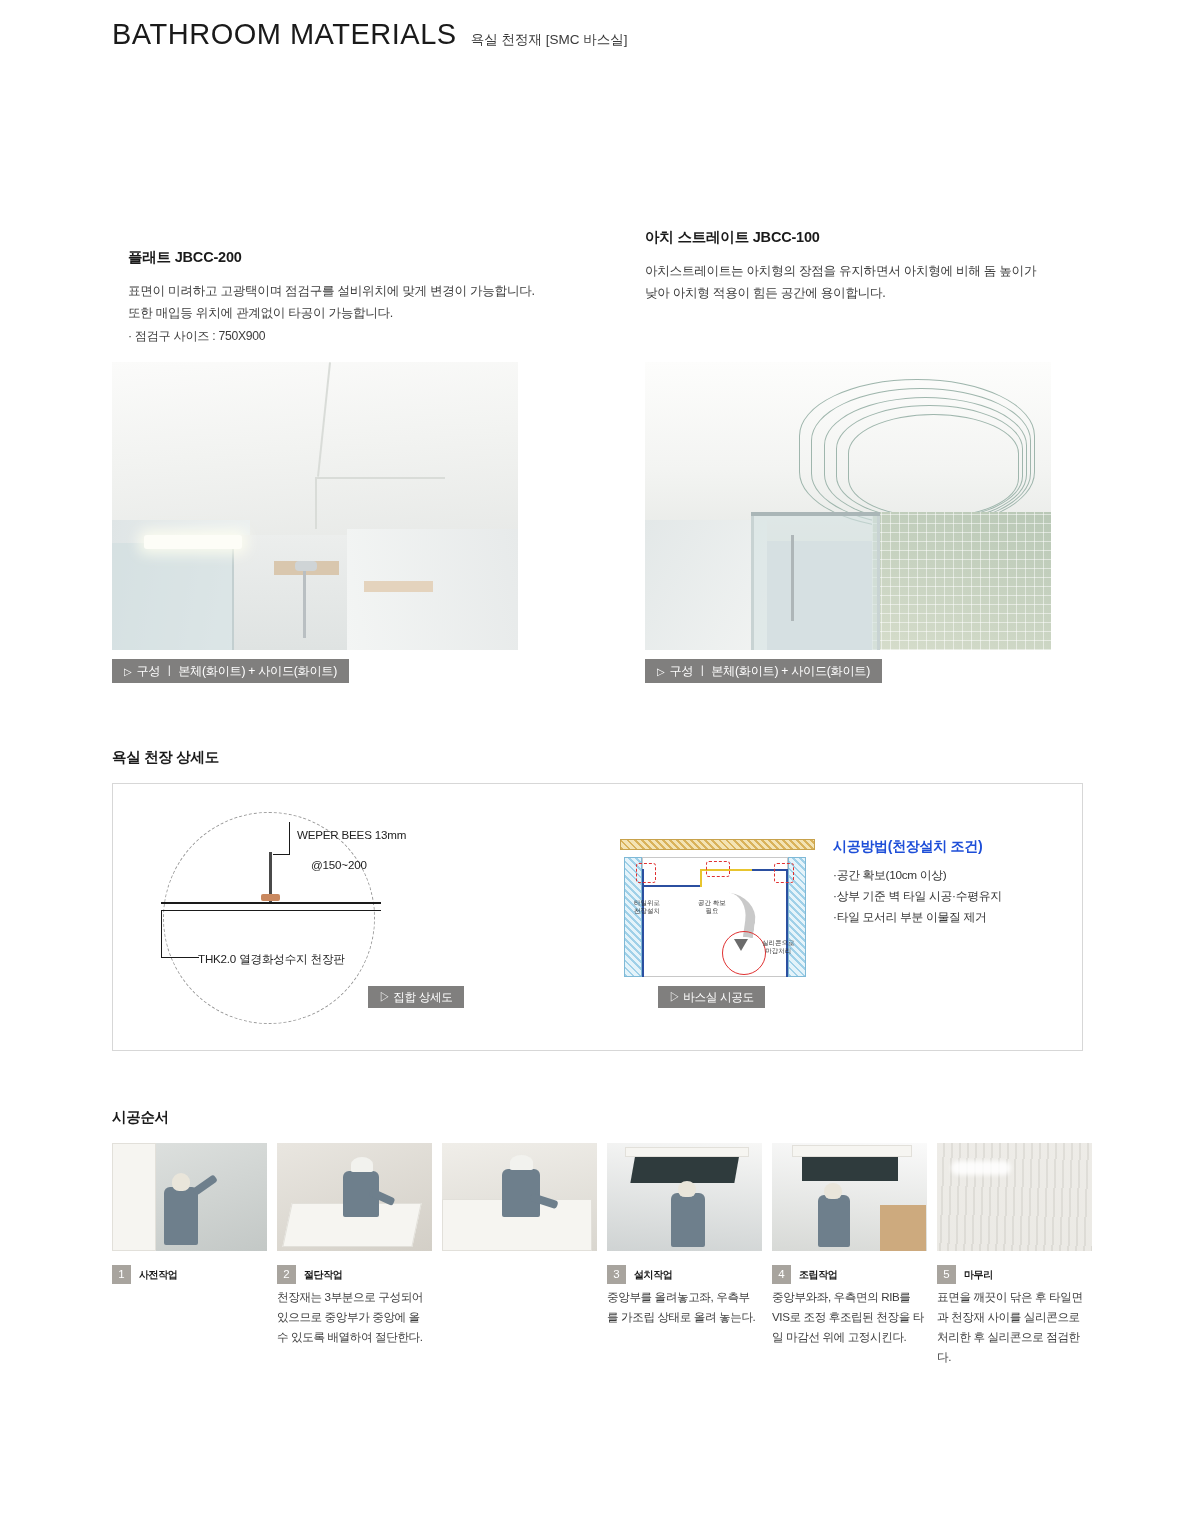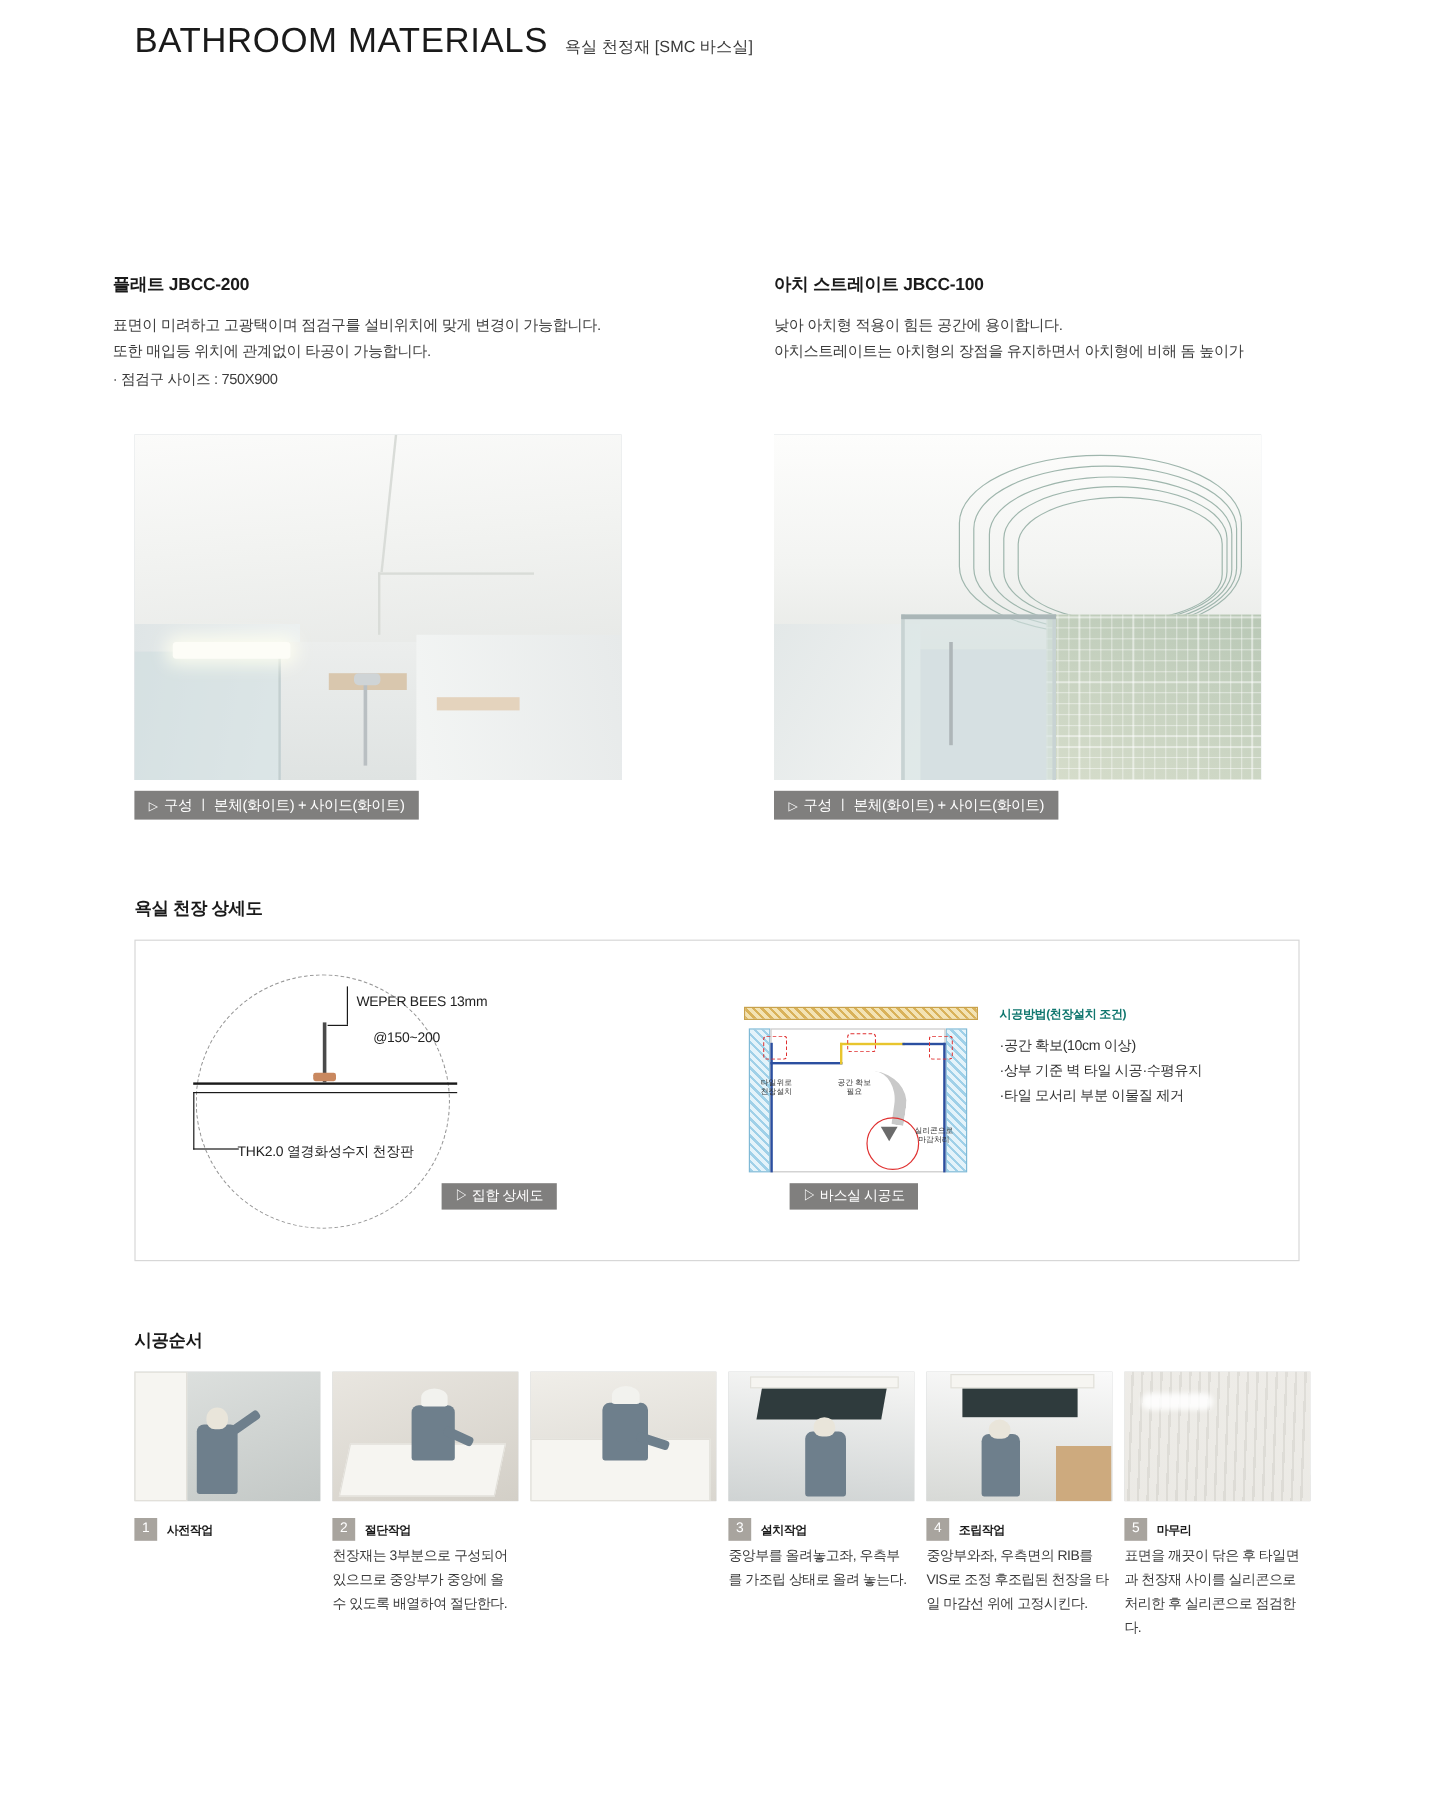--- a/index.html
+++ b/index.html
@@ -34,21 +34,21 @@
     color: #3a3a3a;
     text-align: right;
   }
 
   
   .product {
     position: absolute;
     top: 228px;
     width: 420px;
   }
-  .product.left { left: 94px; }
+  .product.left { left: 128px; margin-top: 20px; }
   .product.right { left: 645px; }
 
   .product-title {
     font-size: 14.5px;
     font-weight: bold;
     color: #1a1a1a;
     margin-bottom: 14px;
     letter-spacing: -0.2px;
   }
   .product-desc {
@@ -305,21 +305,21 @@
   .sd-tiny {
     position: absolute;
     font-size: 6.5px; color: #333; line-height: 1.25;
     text-align: center; white-space: nowrap;
   }
 
   .method {
     position: absolute; left: 720px; top: 54px; width: 230px;
   }
   .method-title {
-    font-size: 10px; font-weight: bold; color: #0f766e;
+    font-size: 14px; font-weight: bold; color: #1d4ed8;
     letter-spacing: -0.3px; margin-bottom: 9px;
   }
   .method-item {
     font-size: 11.8px; color: #333; line-height: 1.78;
     letter-spacing: -0.3px;
   }
 
   
   .steps {
     position: absolute;
@@ -416,22 +416,22 @@
   <div class="ph1-shower"></div>
   <div class="ph1-shower-head"></div>
 </div>
 
 <div class="caption c1">
   <span class="tri">▷</span><span>구성 ㅣ 본체(화이트) + 사이드(화이트)</span>
 </div>
 
 <div class="product right">
   <div class="product-title">아치 스트레이트 JBCC-100</div>
+  <div class="product-desc">아치스트레이트는 아치형의 장점을 유지하면서 아치형에 비해 돔 높이가</div>
   <div class="product-desc">낮아 아치형 적용이 힘든 공간에 용이합니다.</div>
-  <div class="product-desc">아치스트레이트는 아치형의 장점을 유지하면서 아치형에 비해 돔 높이가</div>
 </div>
 
 <div class="photo p2">
   <div class="ph2-ceiling"></div>
   <div class="ph2-arc" style="left:38%;top:6%;width:58%;height:52%;"></div>
   <div class="ph2-arc" style="left:41%;top:9%;width:54%;height:48%;"></div>
   <div class="ph2-arc" style="left:44%;top:12%;width:50%;height:44%;"></div>
   <div class="ph2-arc" style="left:47%;top:15%;width:46%;height:40%;"></div>
   <div class="ph2-arc" style="left:50%;top:18%;width:42%;height:36%;"></div>
   <div class="ph2-wallL"></div>

